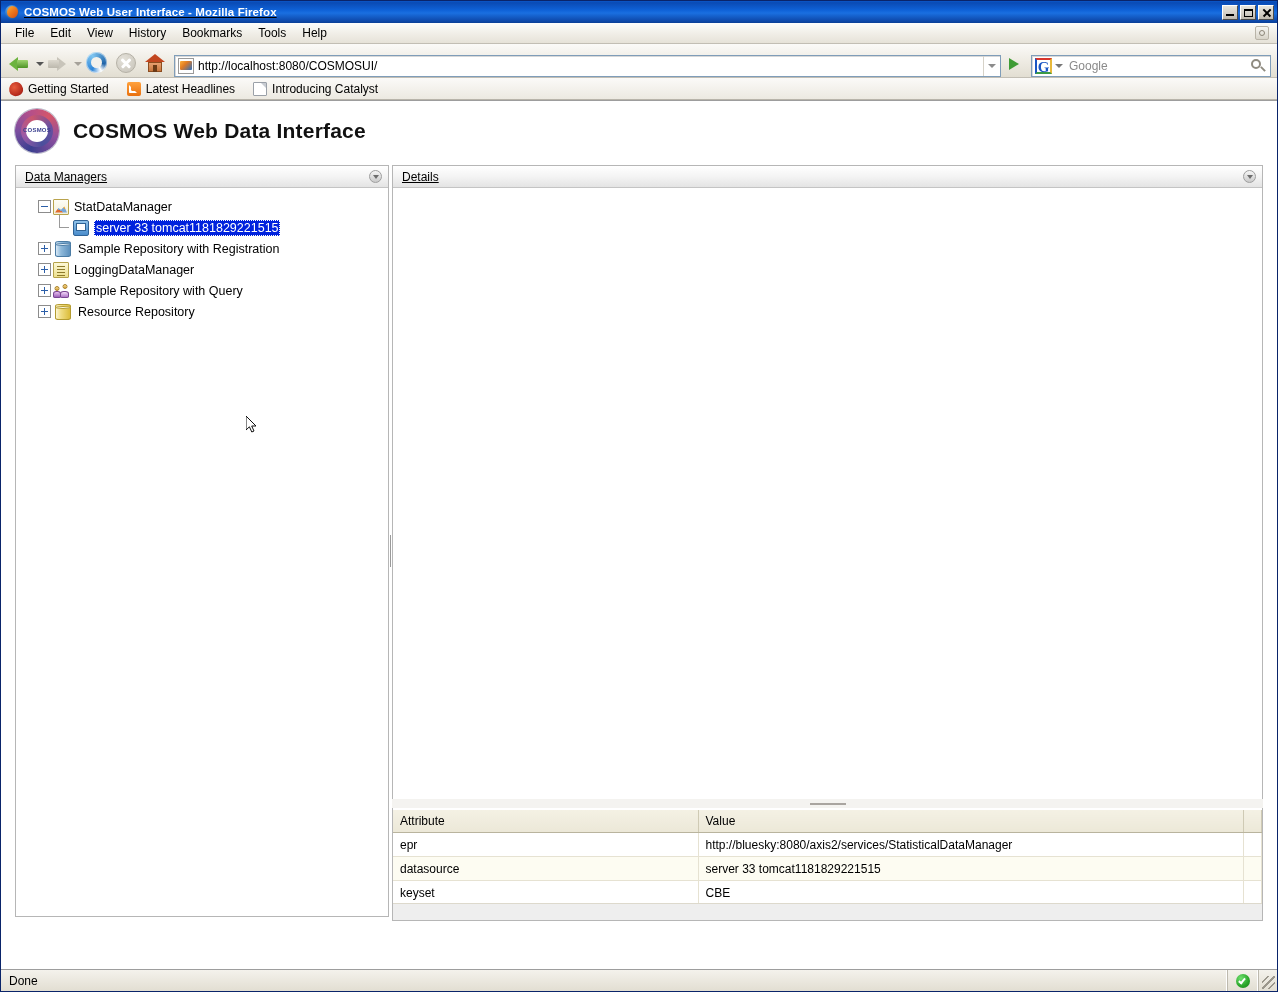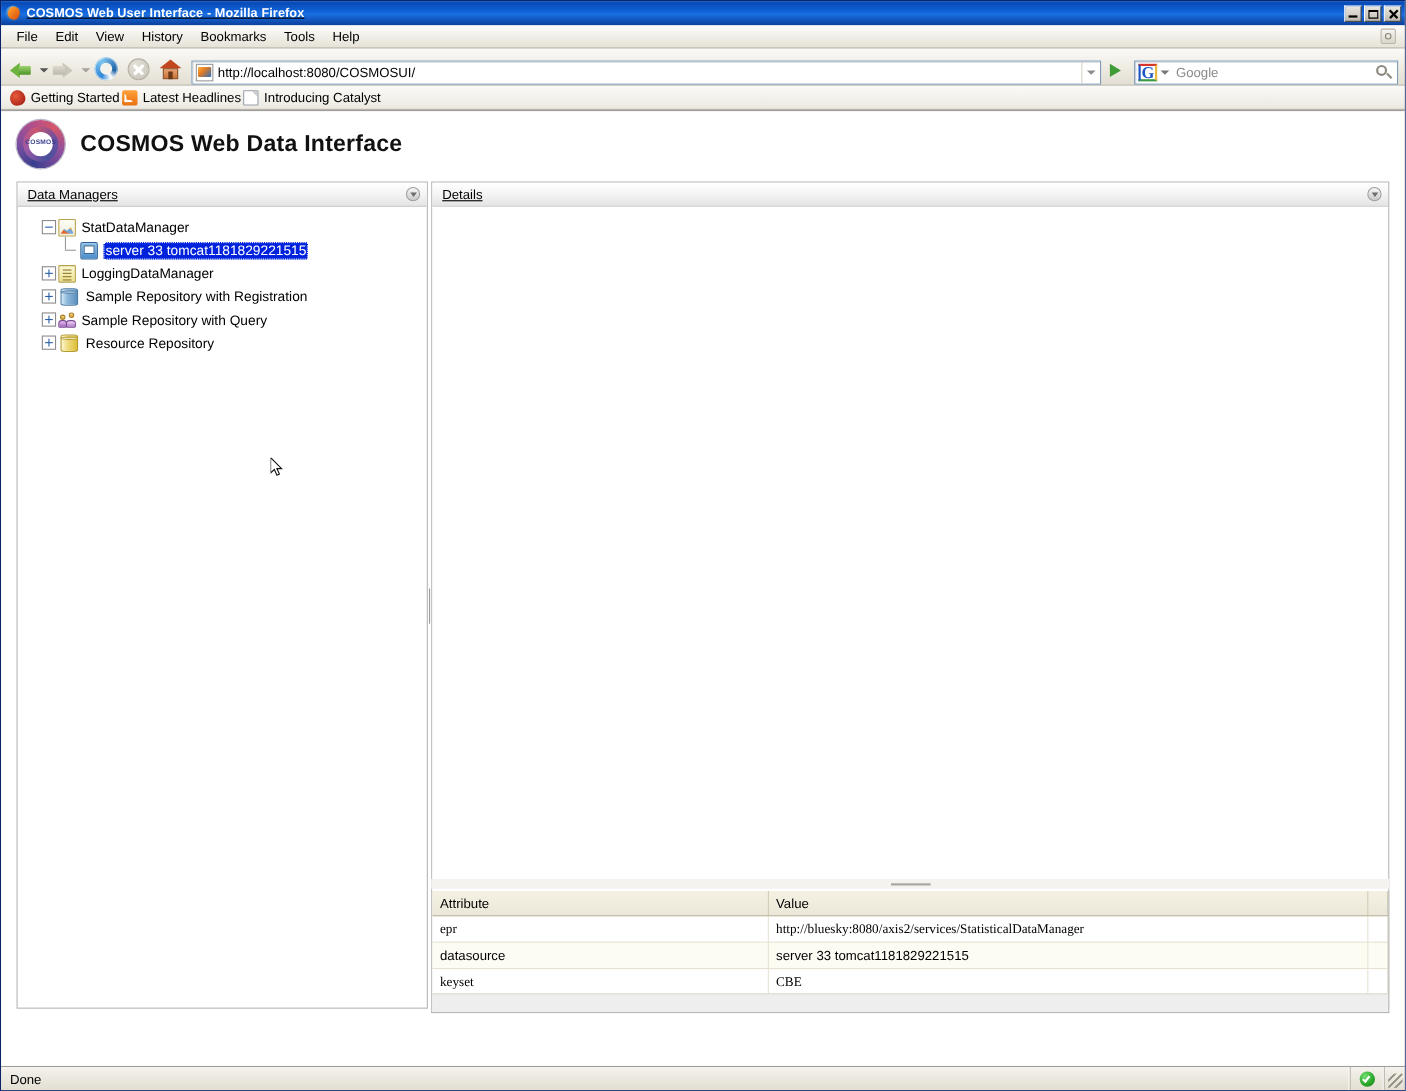--- a/index.html
+++ b/index.html
@@ -233,21 +233,21 @@
     position:absolute; left:14px; top:12px; width:6px; height:2px;
     background:#8f8b80; transform:rotate(45deg);
   }
 
   
   #bookmarks {
     height: 22px; flex: 0 0 22px;
     background: linear-gradient(to bottom, #fbfaf8, #ece9e1);
     border-bottom: 1px solid #b8b4aa;
     display: flex; align-items: center;
-    padding-left: 8px; box-sizing: border-box; gap: 2px;
+    padding-left: 8px; box-sizing: border-box; gap: 18px;
   }
   .bm {
     display: flex; align-items: center; gap: 5px;
     font-size: 12px; color: #000; white-space: nowrap; cursor: default;
   }
   .bm-ico { width: 14px; height: 14px; position: relative; flex: 0 0 14px; }
   .ico-bookmark-red {
     background: radial-gradient(circle at 40% 35%, #e85c3c 0%, #b3281a 70%, #7a1410 100%);
     border-radius: 50% 50% 45% 45% / 55% 55% 45% 45%;
     transform: rotate(-12deg);
@@ -508,21 +508,21 @@
     height: 20px; box-sizing: border-box;
     color: #000;
   }
   #attr-table td {
     padding: 4px 0 4px 7px;
     height: 24px; box-sizing: border-box;
     border-right: 1px solid #e6e2d2;
     border-bottom: 1px solid #e6e2d2;
     color: #000; white-space: nowrap; overflow: hidden;
   }
-  #attr-table tr.odd td { background: #ffffff; font-family: Liberation Serif, serif; }
+  #attr-table tr.odd td { background: #ffffff; }
   #attr-table tr.even td { background: #fdfcf2; }
   #attr-table col.c-attr { width: 305px; }
   #attr-table col.c-val  { width: auto; }
   #attr-table col.c-pad  { width: 18px; }
   #attr-footer {
     position: absolute; left: 0; right: 0; bottom: 0; height: 16px;
     background: #eeeeee; border-top: 1px solid #ddd9cc;
   }
 
   
@@ -691,28 +691,28 @@
           </div>
 
           <div class="tree-row child">
             <span class="elbow corner"></span>
             <span class="node-ico ico-monitor"></span>
             <span class="node-label selected">server 33 tomcat1181829221515</span>
           </div>
 
           <div class="tree-row">
             <span class="expander plus"></span>
+            <span class="node-ico ico-db"></span>
+            <span class="node-label">Sample Repository with Registration</span>
+          </div>
+
+          <div class="tree-row">
+            <span class="expander plus"></span>
             <span class="node-ico ico-log"></span>
             <span class="node-label">LoggingDataManager</span>
-          </div>
-
-          <div class="tree-row">
-            <span class="expander plus"></span>
-            <span class="node-ico ico-db"></span>
-            <span class="node-label">Sample Repository with Registration</span>
           </div>
 
           <div class="tree-row">
             <span class="expander plus"></span>
             <span class="node-ico ico-users">
                 <i class="u1"></i>
                 <i class="u2"></i>
               </span>
             <span class="node-label">Sample Repository with Query</span>
           </div>

